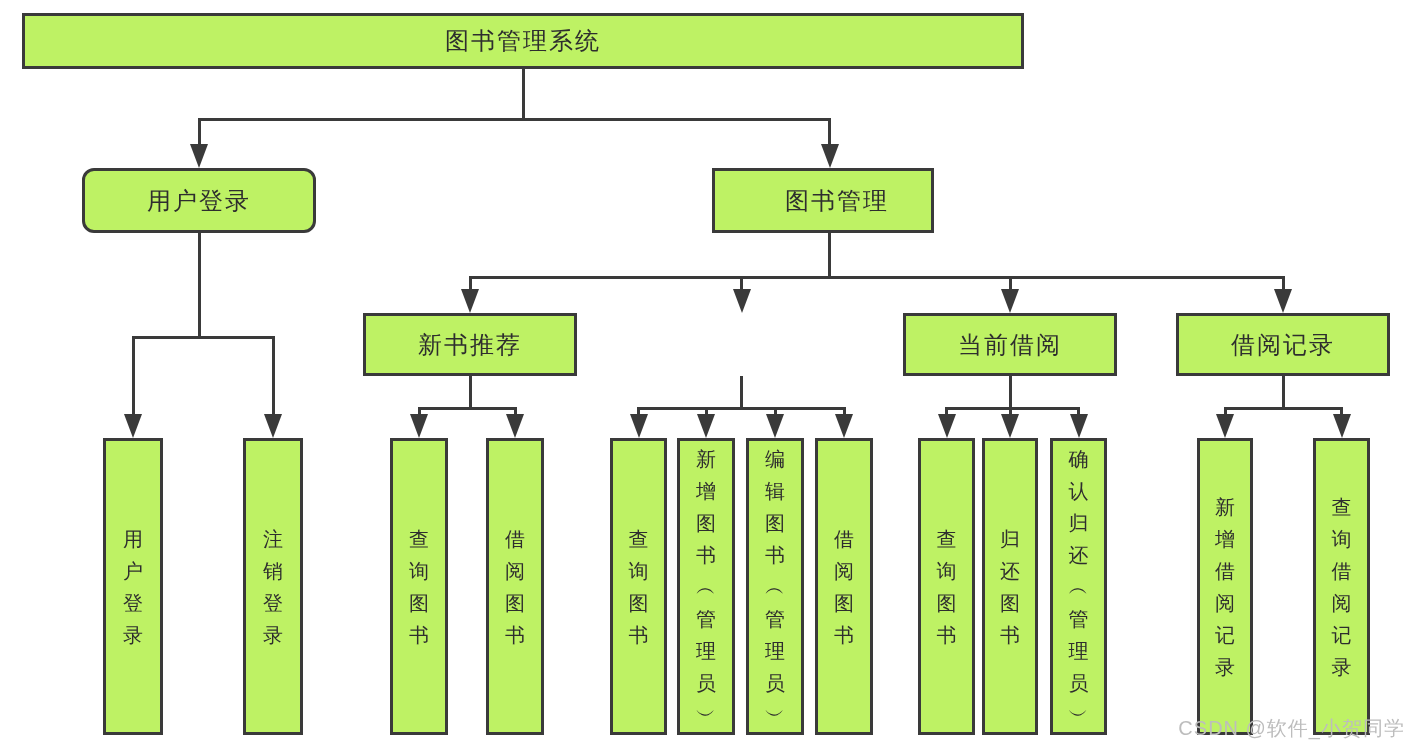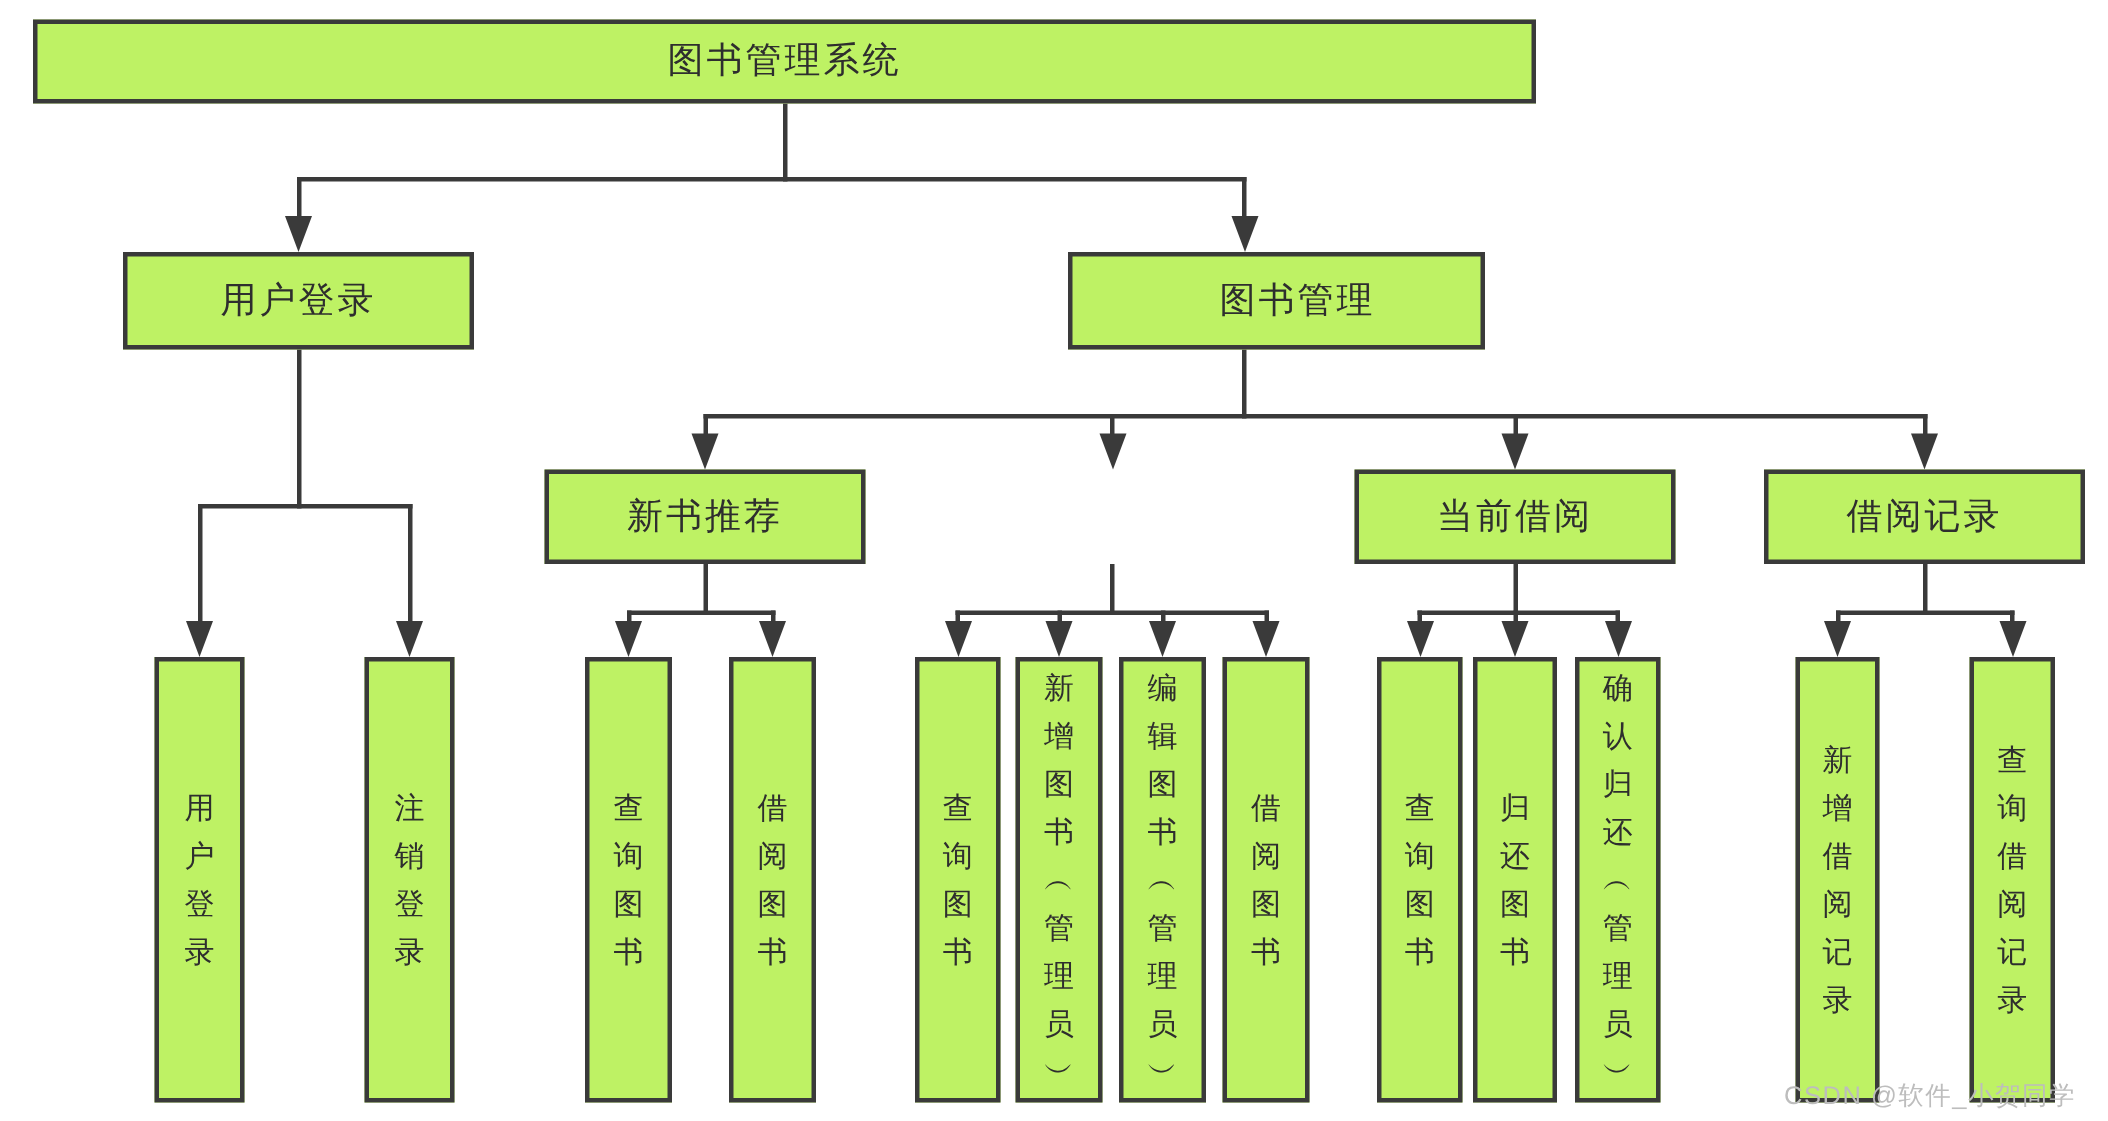--- a/index.html
+++ b/index.html
@@ -53,40 +53,40 @@
   .arrowhead{
     position:absolute;
     width:0;height:0;
     border-left:9px solid transparent;
     border-right:9px solid transparent;
     border-top:24px solid var(--line);
     z-index:1;
   }
   .watermark{
     position:absolute;
-    right:21px;
+    right:0;
     bottom:5px;
-    font-size:17px;
+    font-size:20px;
     letter-spacing:1px;
     color:var(--watermark);
     z-index:5;
   }
 </style>
 </head>
 <body>
 
 <div class="canvas" style="width: 1405px; height: 747px;">
   <div class="watermark">CSDN @软件_小贺同学</div>
 <div class="node horiz" style="left: 22px; top: 13px; width: 1002px; height: 56px;">
       <div class="label">图书管理系统</div>
     </div>
-    <div class="node horiz" style="left: 82px; top: 168px; width: 234px; height: 65px;">
+    <div class="node horiz" style="left: 82px; top: 168px; width: 234px; height: 65px; border-radius: 12px;">
       <div class="label">用户登录</div>
     </div>
-    <div class="node horiz" style="left: 712px; top: 168px; width: 278px; height: 65px; padding-left: 28px;">
+    <div class="node horiz" style="left: 712px; top: 168px; width: 222px; height: 65px; padding-left: 28px;">
       <div class="label">图书管理</div>
     </div>
     <div class="node horiz" style="left: 363px; top: 313px; width: 214px; height: 63px;">
       <div class="label">新书推荐</div>
     </div>
     <div class="node horiz" style="left: 903px; top: 313px; width: 214px; height: 63px;">
       <div class="label">当前借阅</div>
     </div>
     <div class="node horiz" style="left: 1176px; top: 313px; width: 214px; height: 63px;">
       <div class="label">借阅记录</div>

